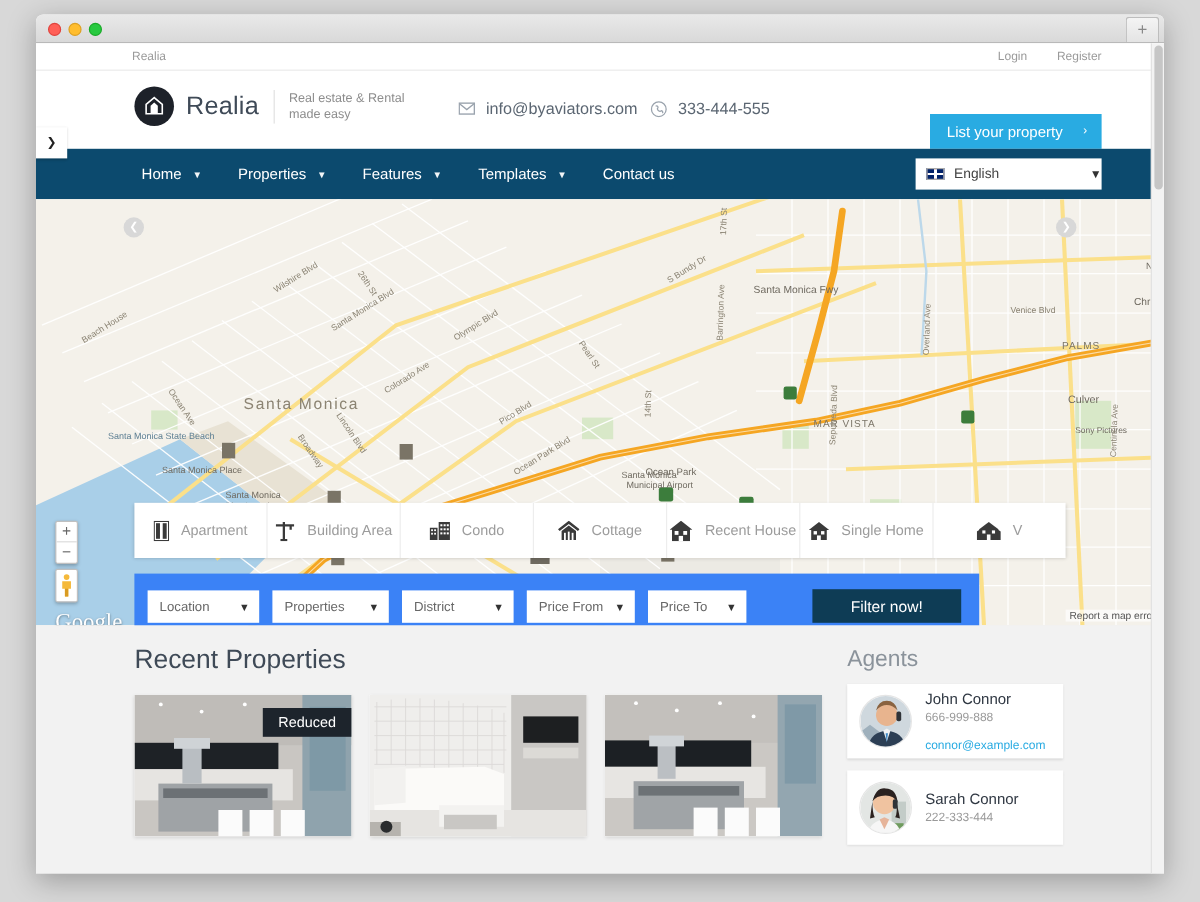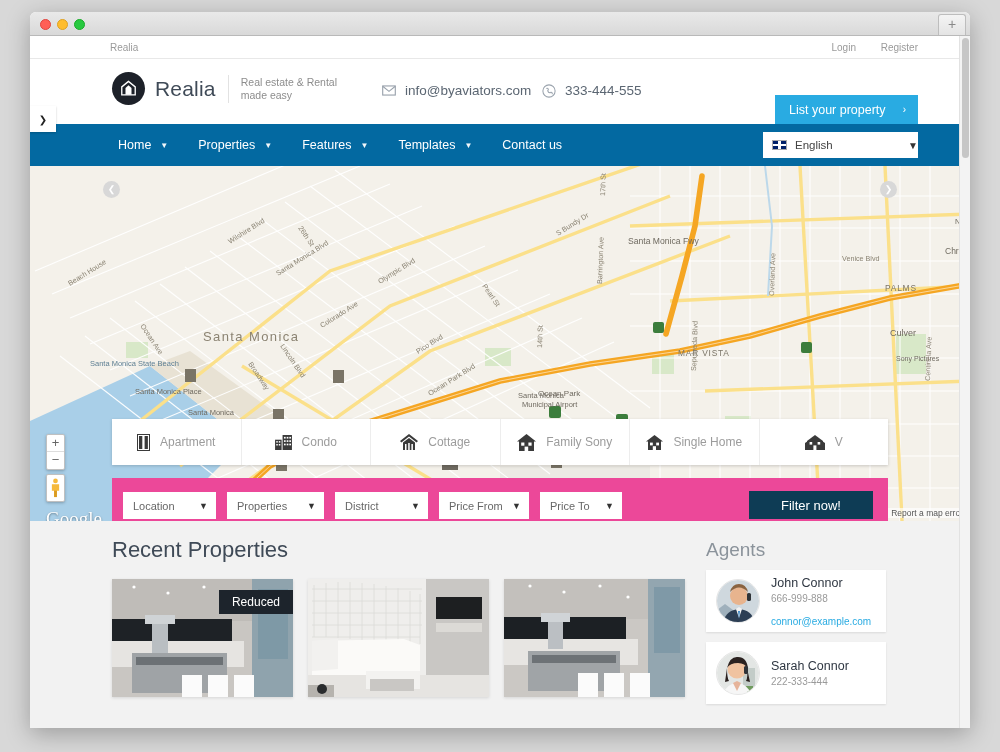--- a/index.html
+++ b/index.html
@@ -95,21 +95,21 @@
     display: flex; align-items: center; justify-content: space-between;
     padding: 0 12px 0 14px;
     cursor: pointer;
   }
   #list-property-btn .chev { font-size: 10px; }
 
   
   #navbar {
     position: relative;
     height: 42px;
-    background: #0369a1;
+    background: #0c4a6e;
   }
   #nav-items { position: absolute; left: 88px; top: 0; height: 42px; display: flex; align-items: center; }
   .nav-item {
     color: #fff; font-size: 12.5px;
     margin-right: 30px;
     display: flex; align-items: center; cursor: pointer;
   }
   .nav-item .caret { margin-left: 9px; font-size: 8px; opacity: .95; }
   #lang-select {
     position: absolute; right: 52px; top: 8px;
@@ -202,22 +202,22 @@
     background: #d8d8d8; color: #fff;
     font-size: 9px; text-align: center; line-height: 17px;
     z-index: 18; cursor: pointer;
   }
   #cat-prev { left: 73px; }
   #cat-next { right: 73px; }
 
   
   #filter-bar {
     position: absolute; left: 82px; top: 312px;
-    width: 776px; height: 55px;
-    background: #ec4899;
+    width: 704px; height: 55px;
+    background: #3b82f6;
     z-index: 15;
     display: flex; align-items: center;
   }
   .fsel {
     height: 27px; background: #fff;
     margin-left: 11px;
     display: flex; align-items: center; justify-content: space-between;
     padding: 0 8px 0 10px;
     font-size: 11px; color: #676767;
     cursor: pointer;
@@ -574,20 +574,31 @@
       <div id="category-strip">
         <div class="cat">
           <span class="icon">
             <svg width="13" height="17" viewBox="0 0 13 17" fill="#3a3a3a">
               <rect x="0.5" y="0.5" width="12" height="16" fill="none" stroke="#3a3a3a"></rect>
               <rect x="2" y="2" width="3.3" height="13"></rect>
                 <rect x="7.6" y="2" width="3.3" height="13"></rect>
             </svg>
           </span>
           <span>Apartment</span>
+        </div>
+        <div class="cat">
+          <span class="icon">
+            <svg width="17" height="17" viewBox="0 0 18 18" fill="none" stroke="#3a3a3a" stroke-width="2">
+              <path d="M8 1 v16"></path>
+                <path d="M1 4 h16"></path>
+                <path d="M14 4 v4"></path>
+                <path d="M5 17 h6"></path>
+            </svg>
+          </span>
+          <span>Building Area</span>
         </div>
         <div class="cat">
           <span class="icon">
             <svg width="17" height="15" viewBox="0 0 18 16" fill="#3a3a3a">
               <path d="M0 5 h7 v11 h-7 Z"></path>
                 <path d="M8 0 h10 v16 h-10 Z"></path>
               <g fill="#fff">
                   <rect x="1.3" y="6.5" width="1.6" height="1.6"></rect>
                   <rect x="4" y="6.5" width="1.6" height="1.6"></rect>
               <rect x="1.3" y="9.6" width="1.6" height="1.6"></rect>
@@ -624,21 +635,21 @@
           <span class="icon">
             <svg width="19" height="17" viewBox="0 0 19 17" fill="#3a3a3a">
               <path d="M9.5 0 L19 7.5 L17 7.5 L17 17 L2 17 L2 7.5 L0 7.5 Z"></path>
               <g fill="#fff">
                   <rect x="4.2" y="8.5" width="3.2" height="3.2"></rect>
                   <rect x="11.4" y="8.5" width="3.2" height="3.2"></rect>
                   <rect x="7.6" y="12.6" width="3.6" height="4.4"></rect>
                 </g>
             </svg>
           </span>
-          <span>Family Sony</span>
+          <span>Recent House</span>
         </div>
         <div class="cat">
           <span class="icon">
             <svg width="17" height="15" viewBox="0 0 17 15" fill="#3a3a3a">
               <path d="M8.5 0 L17 6.6 L15 6.6 L15 15 L2 15 L2 6.6 L0 6.6 Z"></path>
               <g fill="#fff">
                   <rect x="4" y="7.6" width="2.8" height="2.8"></rect>
                   <rect x="10.2" y="7.6" width="2.8" height="2.8"></rect>
                   <rect x="6.8" y="11.2" width="3.2" height="3.8"></rect>
                 </g>

